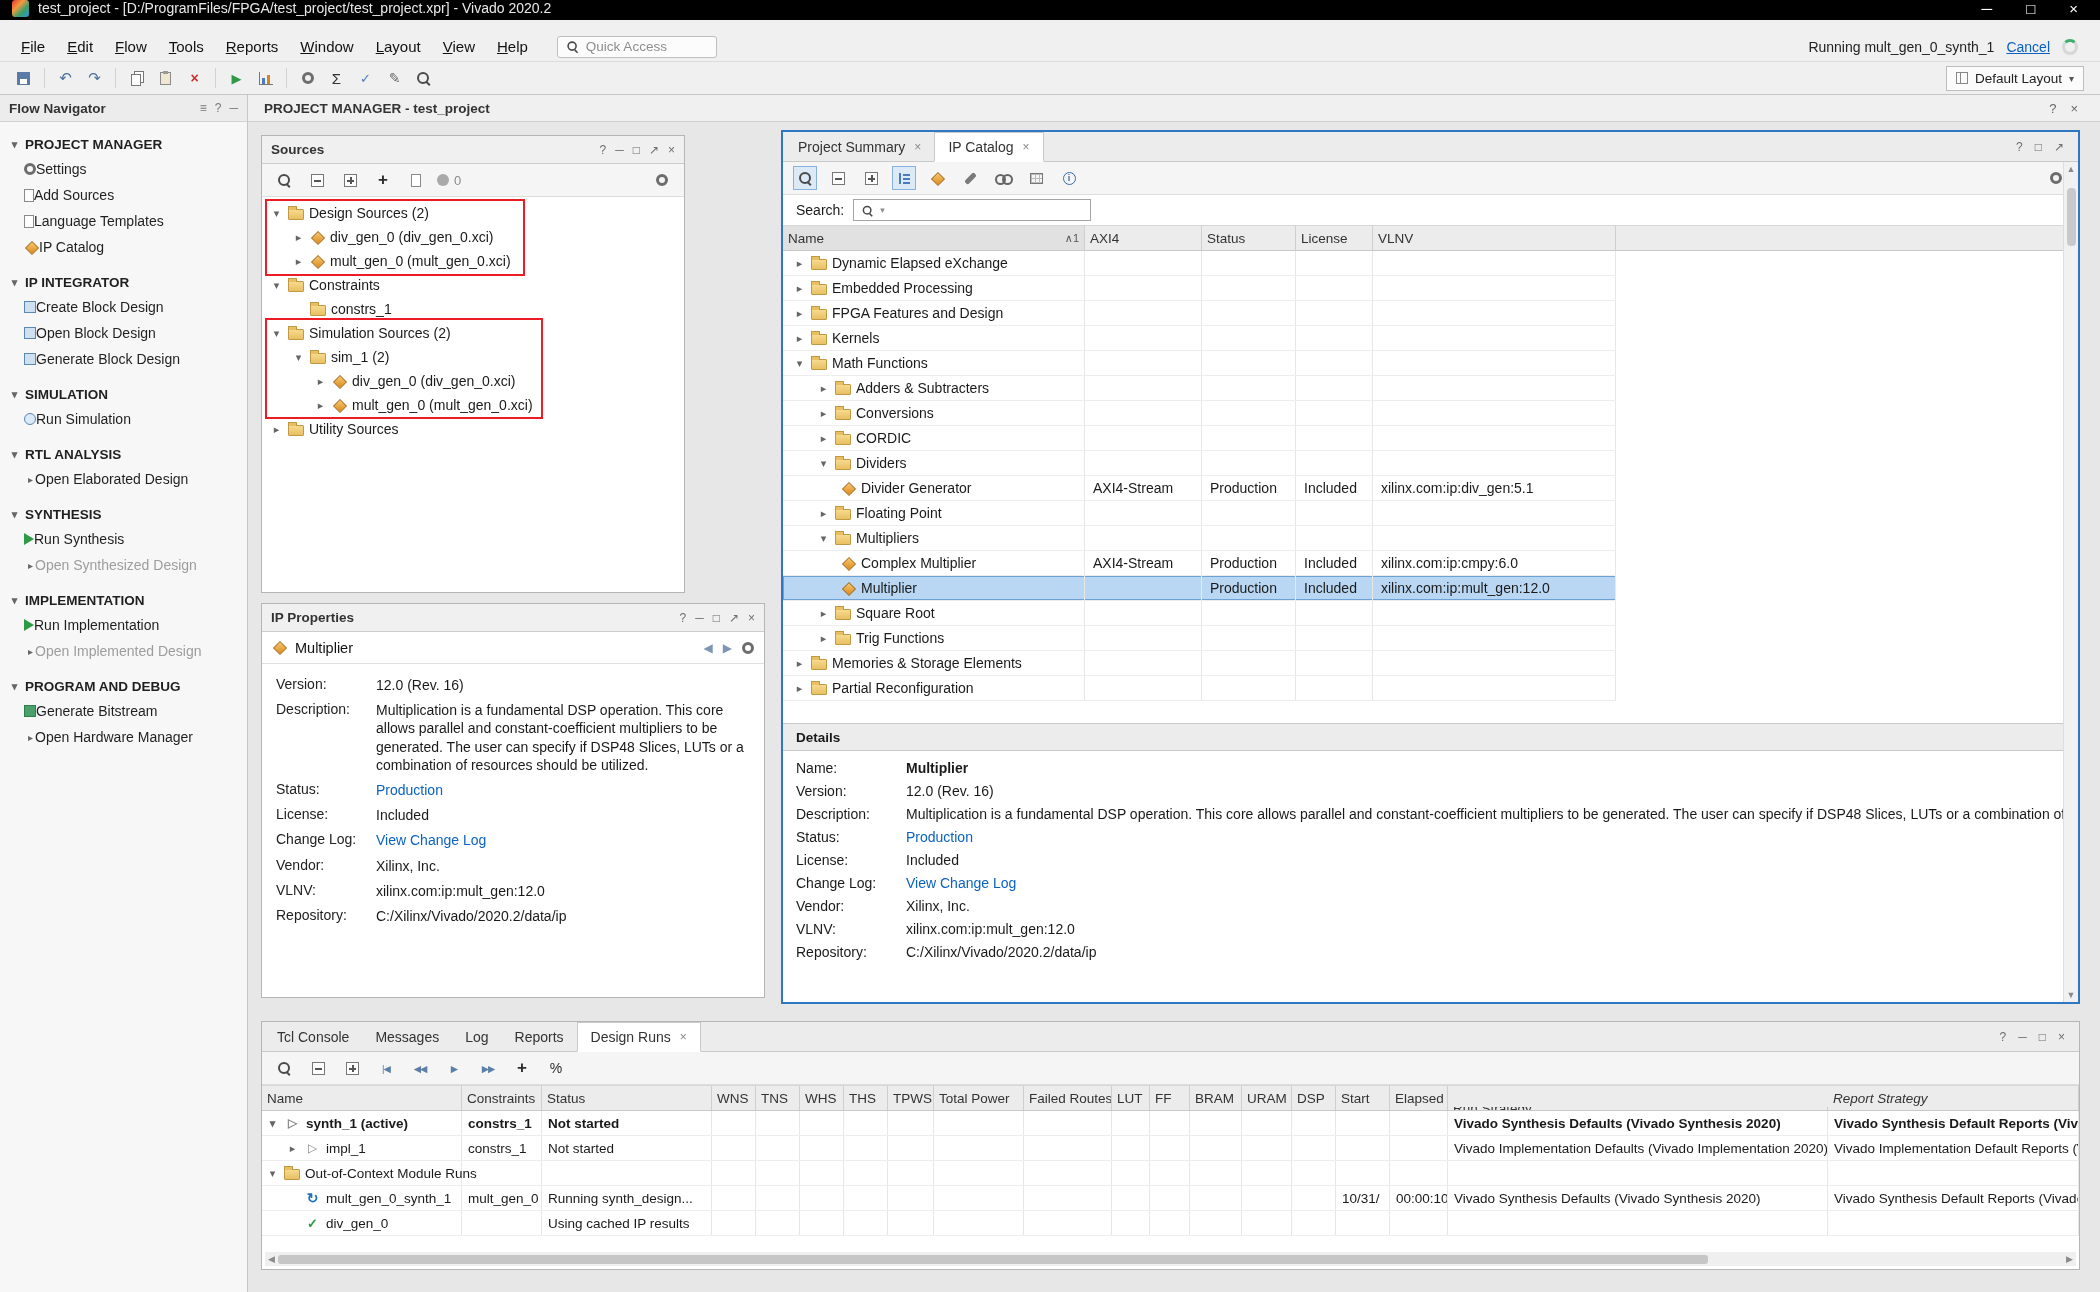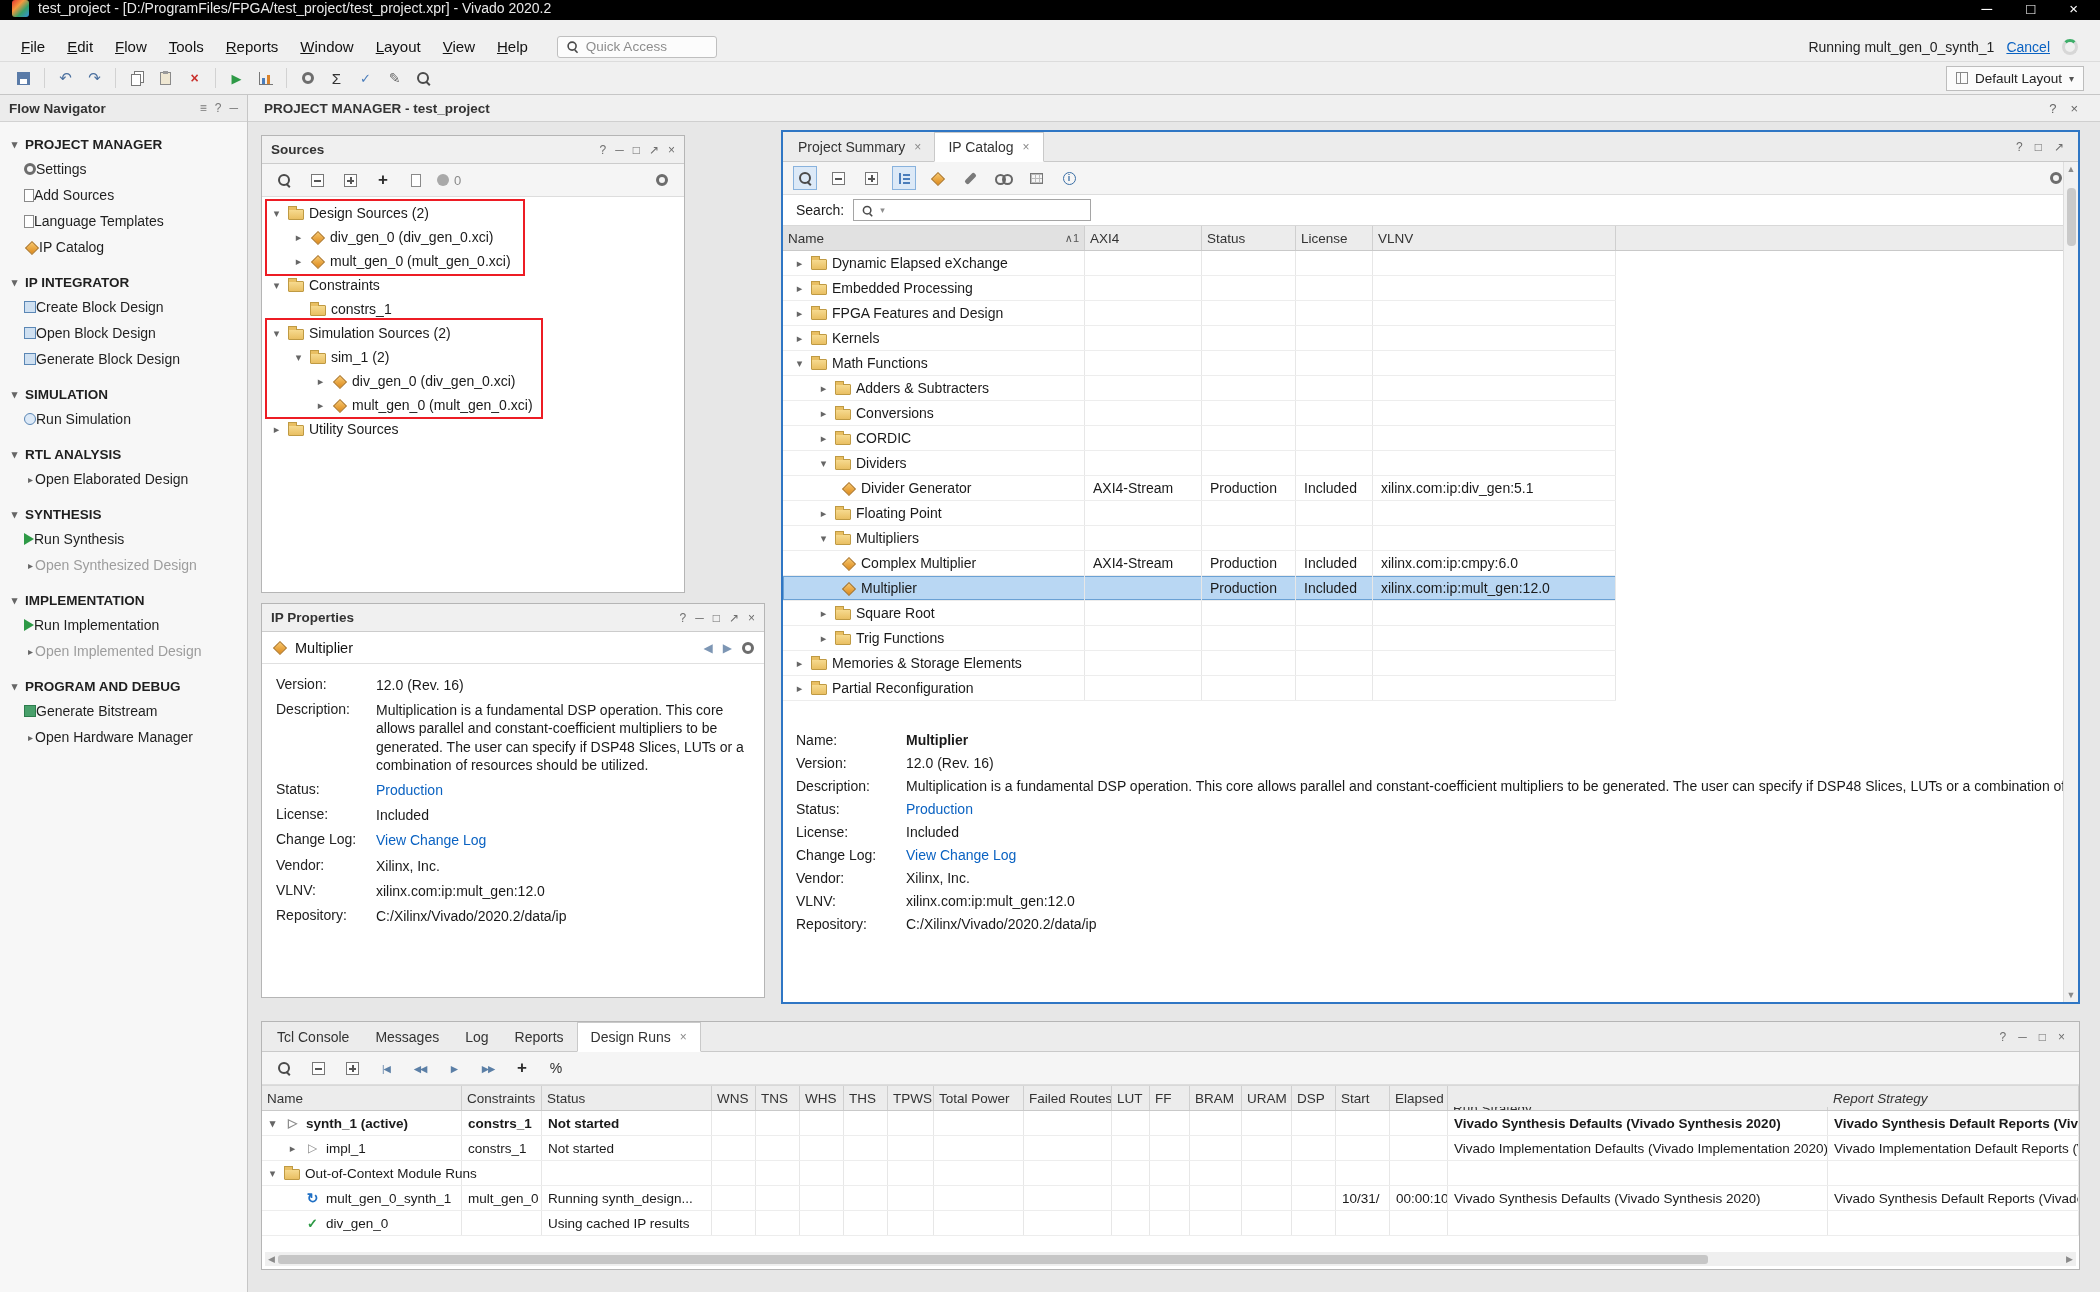--- a/index.html
+++ b/index.html
@@ -787,20 +787,23 @@
           <span class="ico ico-folder"></span>
           <span>Partial Reconfiguration</span>
         </div>
         <div class="cat-cell cw-axi4"></div>
         <div class="cat-cell cw-status"></div>
         <div class="cat-cell cw-license"></div>
         <div class="cat-cell cw-vlnv"></div>
       </div>
     </div>
   <div class="cat-spacer"></div>
+  <div class="details-bar">
+    <span>Details</span>
+  </div>
   <div class="details-body">
       <div class="det-row">
         <span class="det-label">Name:</span>
         <span class="det-value det-bold">Multiplier</span>
       </div>
       <div class="det-row">
         <span class="det-label">Version:</span>
         <span class="det-value">12.0 (Rev. 16)</span>
       </div>
       <div class="det-row">

